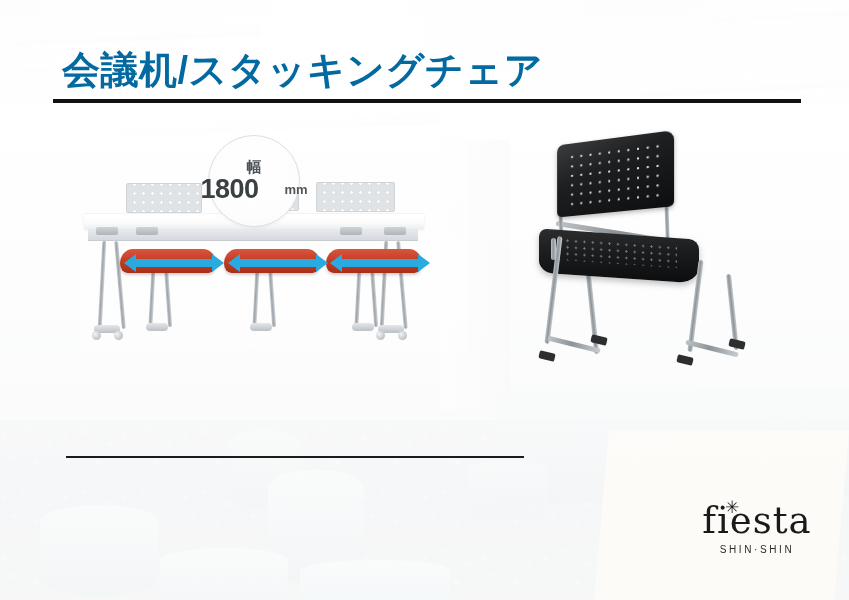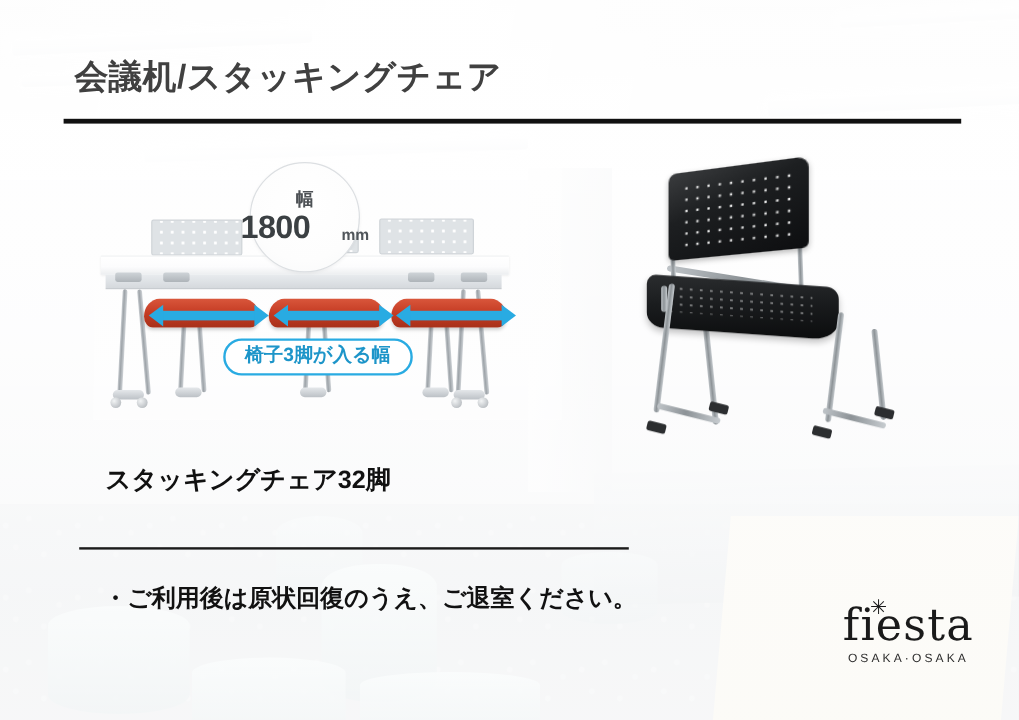--- a/index.html
+++ b/index.html
@@ -96,24 +96,24 @@
     position: absolute; right: 0; top: 430px; width: 240px; height: 170px;
     background: linear-gradient(180deg, rgba(253,252,249,0.92), rgba(252,251,247,0.98));
     transform: skewX(-5deg);
     transform-origin: top right;
   }
 
   
   .page-title {
     position: absolute;
     left: 62px; top: 45px;
-    font-size: 28px;
+    font-size: 38px;
     font-weight: 700;
     letter-spacing: 0.5px;
-    color: #404040;
+    color: #0369a1;
     text-shadow: 0 1px 0 rgba(255,255,255,.6);
     white-space: nowrap;
   }
   .rule-top {
     position: absolute;
     left: 53px; top: 99px;
     width: 748px; height: 4px;
     background: #111111;
   }
 
@@ -213,21 +213,21 @@
     left: 130px; top: 10px;
     width: 92px; height: 92px;
     border-radius: 50%;
     background: radial-gradient(circle at 50% 38%, #ffffff 0%, #fdfdfd 65%, #f7f8f9 100%);
     border: 1.5px solid #dcdfe2;
     display: flex; flex-direction: column;
     align-items: center; justify-content: center;
     box-shadow: 0 1px 3px rgba(0,0,0,.05);
   }
   .wb-label { font-size: 15px; font-weight: 700; color: #4e5256; line-height: 1; margin-bottom: 2px;}
-  .wb-value-row { display: flex; align-items: flex-end; gap: 12px; }
+  .wb-value-row { display: flex; align-items: center; gap: 12px; }
   .wb-value { font-size: 27px; font-weight: 700; color: #3b4043; letter-spacing: -0.5px; line-height: 1;}
   .wb-unit { font-size: 13px; font-weight: 700; color: #50555a; margin-left: 14px;}
 
   
   .pill {
     position: absolute;
     left: 108px; top: 157px;
     padding: 3px 16px 4px;
     border: 2px solid #29abe2;
     border-radius: 16px;
@@ -431,21 +431,20 @@
     <div class="arrow a3"></div>
 
     <div class="width-badge">
       <div class="wb-label">幅</div>
       <div class="wb-value-row">
         <span class="wb-value">1800</span>
         <span class="wb-unit">mm</span>
       </div>
     </div>
 
-    <div class="pill">椅子3脚が入る幅</div>
   </div>
 
   <div class="chair-photo">
     <div class="chair-frame cf-crossbar"></div>
     <div class="chair-frame cf-backleg-l"></div>
     <div class="chair-frame cf-backleg-r"></div>
     <div class="chair-back">
       <div class="chair-back-holes"></div>
     </div>
     <div class="chair-frame cf-rear-l"></div>
@@ -458,29 +457,27 @@
     <div class="chair-frame cf-side-l"></div>
     <div class="chair-frame cf-skid-l"></div>
     <div class="chair-frame cf-skid-r"></div>
     <div class="cf-foot cff1"></div>
     <div class="cf-foot cff2"></div>
     <div class="cf-foot cff3"></div>
     <div class="cf-foot cff4"></div>
   </div>
 
   <div class="spec-lines">
-    <div>スタッキングチェア32脚</div>
   </div>
   <div class="rule-mid"></div>
 
   <div class="bullets">
-    <div>・ご利用後は原状回復のうえ、ご退室ください。</div>
   </div>
 
   <div class="logo">
     <div class="logo-word">
       <span>fiesta</span>
       <span class="logo-star">✳</span>
     </div>
-    <div class="logo-sub">OSAKA·OSAKA</div>
+    <div class="logo-sub">SHIN·SHIN</div>
   </div>
 
 </div>
 
 </body></html>

